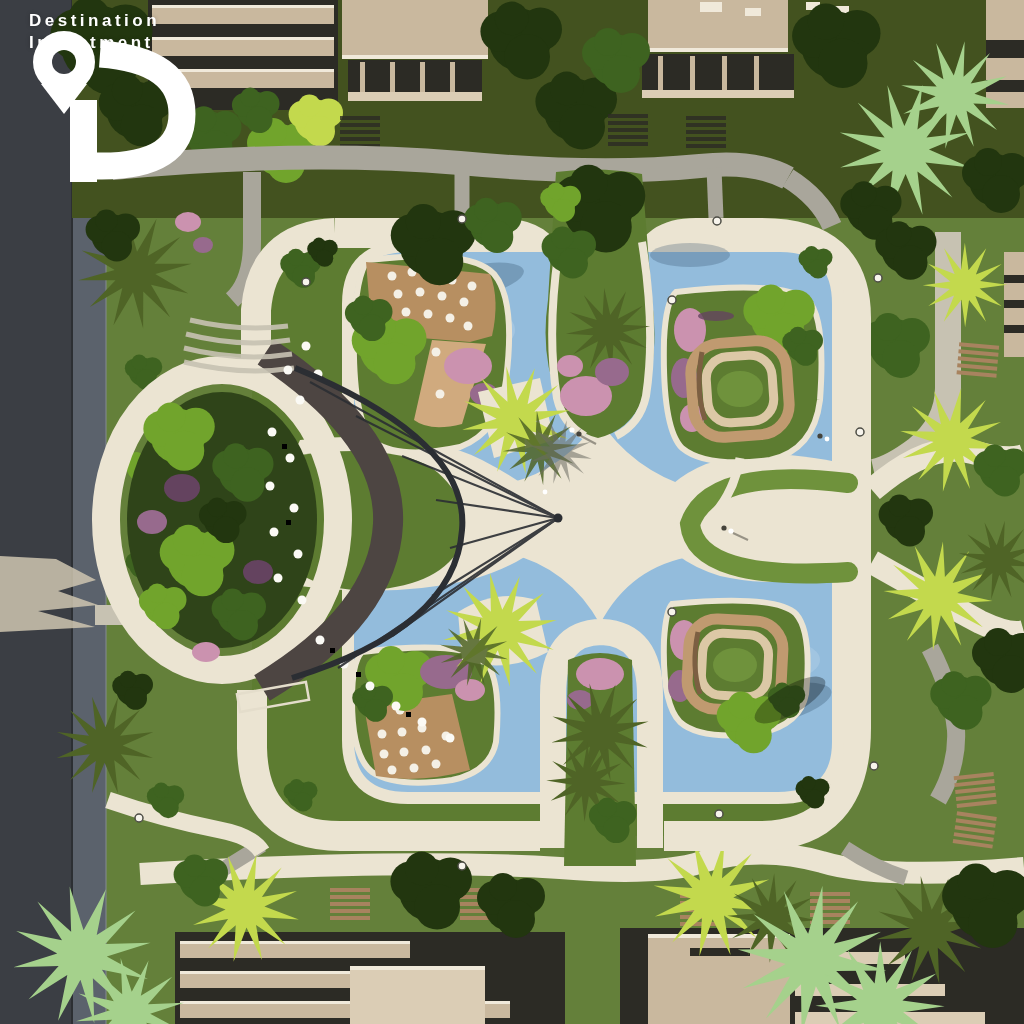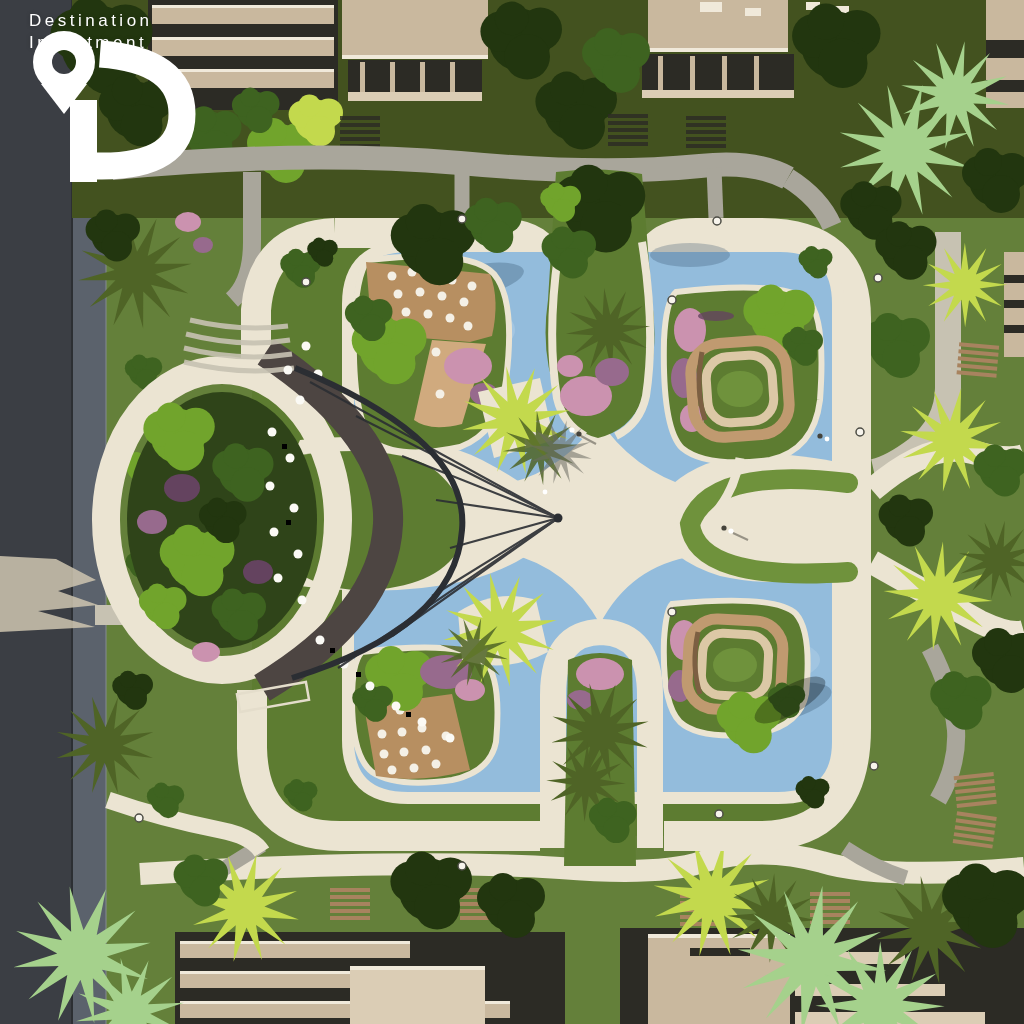--- a/index.html
+++ b/index.html
@@ -19,21 +19,21 @@
   .f-dark{fill:var(--bldgDark)} .f-step{fill:var(--stepBrown)}
   .s-path{stroke:var(--path);fill:none} .s-gray{stroke:var(--pathGray);fill:none}
   .s-shade{stroke:var(--pathShade);fill:none}
   .s-ring{stroke:var(--ringGrass);fill:none}
   .s-canopy{stroke:var(--canopy);fill:none} .s-pave{stroke:var(--pave);fill:none}
   .s-tan{stroke:var(--amphiTan);fill:none} .s-tanL{stroke:var(--amphiLight);fill:none}
   .s-tanD{stroke:var(--amphiDark);fill:none}
   .lamp{fill:#f7f4ec;stroke:#4c4c44;stroke-width:1.5}
   .pouf{fill:#f4f0e6} .umb{fill:#fbfaf5}
   #logo{position:absolute;left:12px;top:10px;width:200px;color:#fff;}
-  #logo .word{font-size:17px;font-weight:normal;letter-spacing:3.5px;line-height:1.32;
+  #logo .word{font-size:17px;font-weight:bold;letter-spacing:3.5px;line-height:1.32;
               margin-left:17px;text-shadow:0 0 4px rgba(0,0,0,.25);}
 </style>
 </head>
 <body>
 
 <div id="stage" aria-label="Aerial top-down architectural rendering of a residential courtyard masterplan with freeform blue pools, curved white walkways, planted islands, a cafe canopy structure, lawns, palm trees and apartment buildings">
 <svg viewBox="0 0 1024 1024">
   <defs>
     <g id="tree">
       <circle r="26"></circle>

